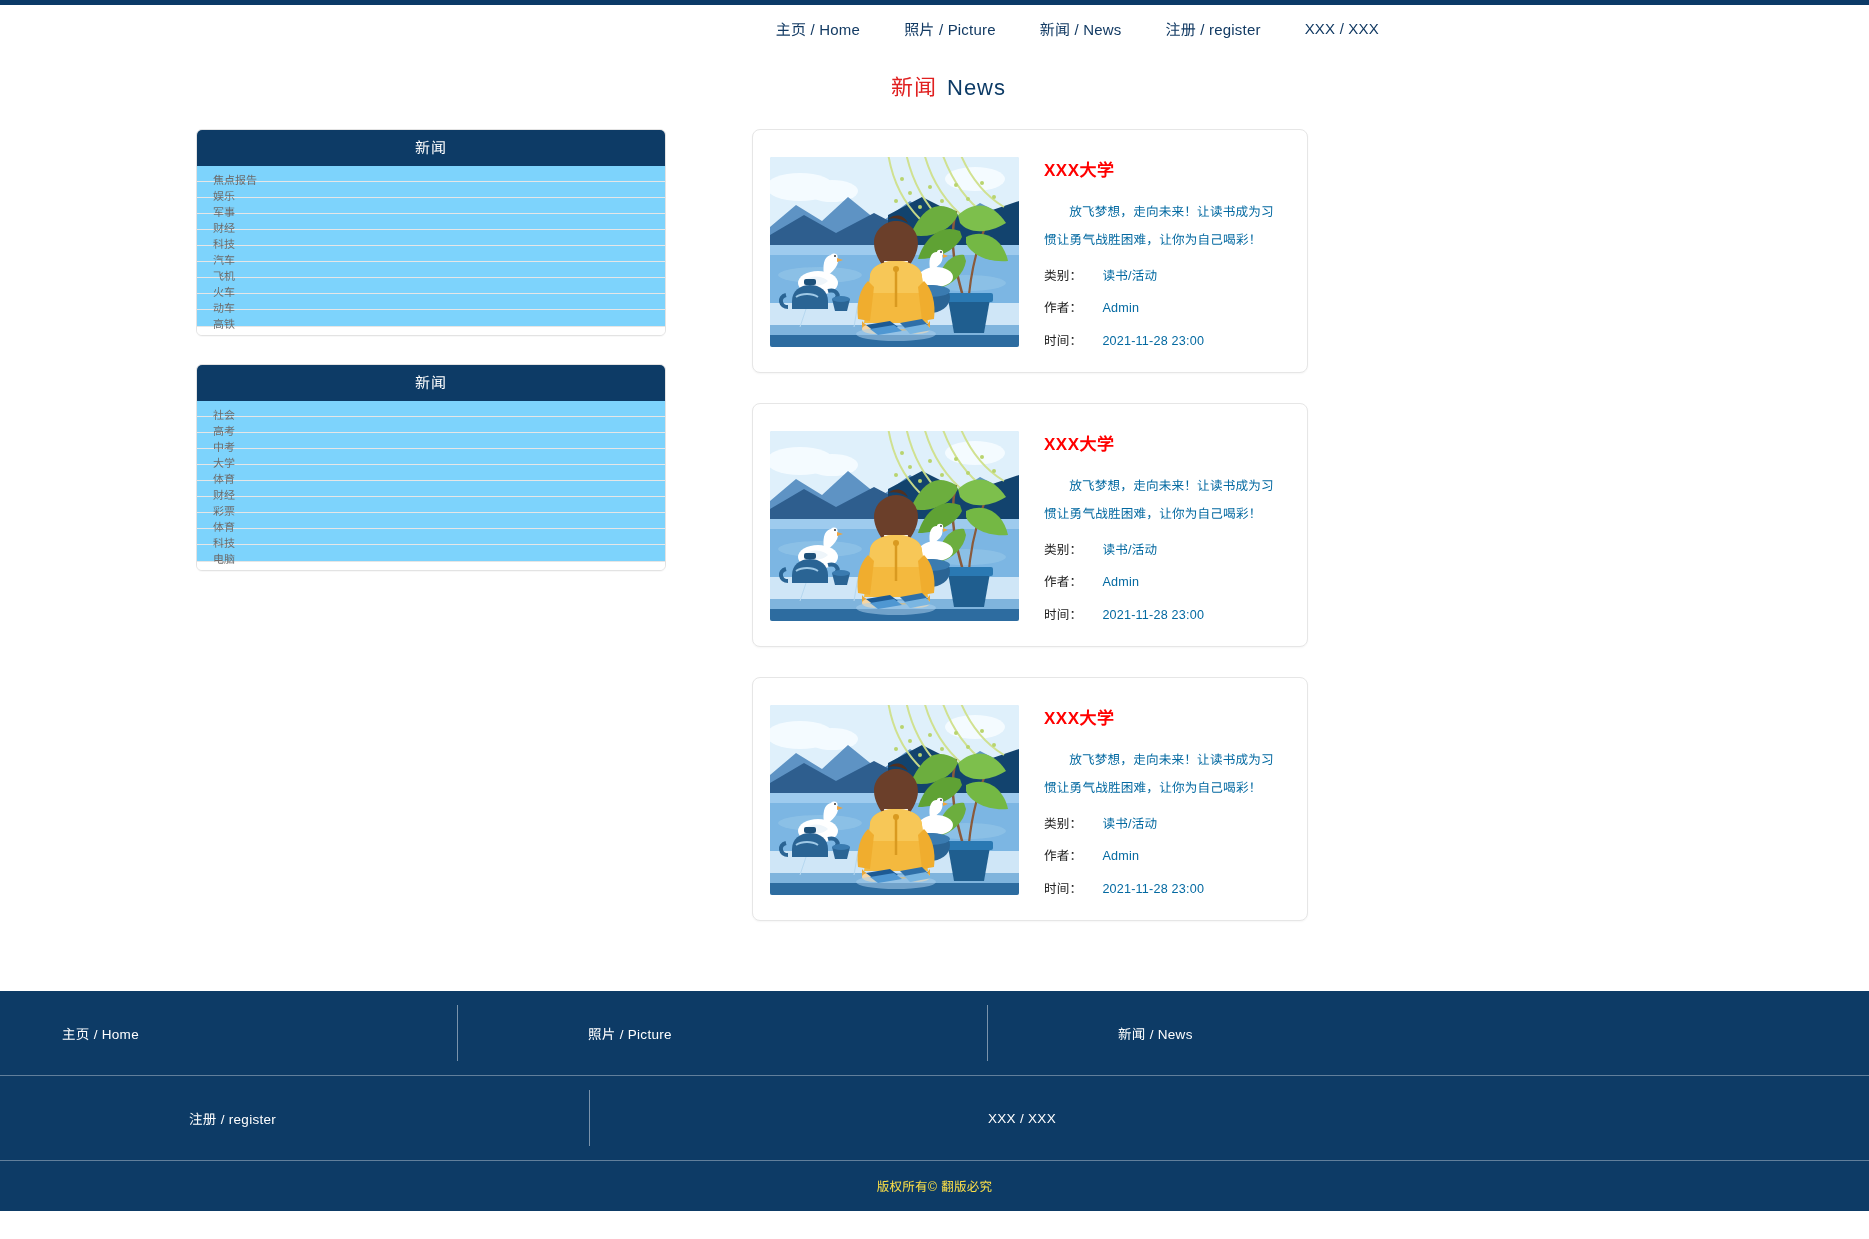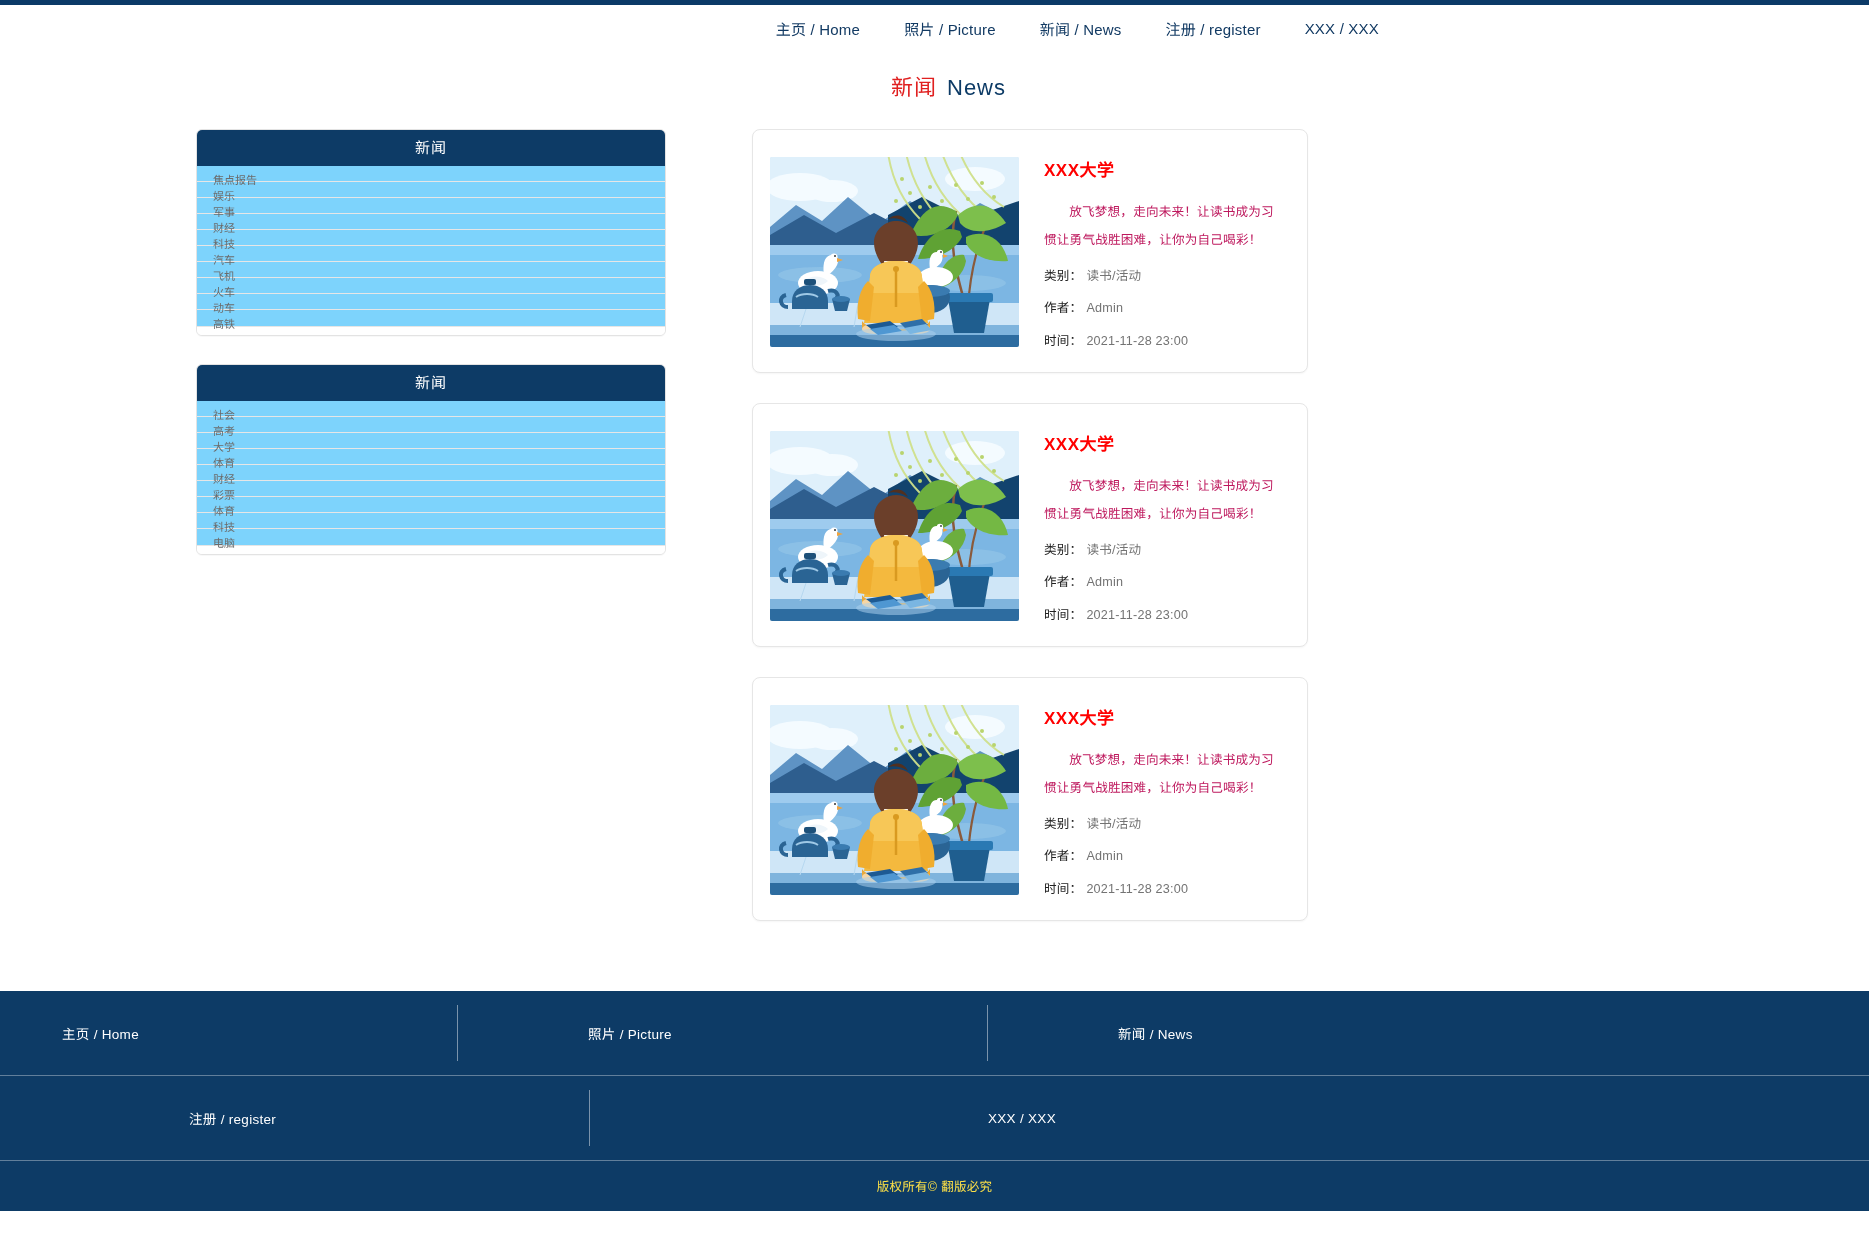--- a/index.html
+++ b/index.html
@@ -148,36 +148,36 @@
   }
   .news-title {
     color: #ff0000;
     font-size: 17px;
     font-weight: bold;
     letter-spacing: .5px;
     margin: 0 0 18px 0;
   }
   .news-desc {
     font-size: 12.6px;
-    color: #be185d;
+    color: #0369a1;
     line-height: 2.15;
     margin: 0 0 14px 0;
     text-indent: 2em;
     letter-spacing: .2px;
   }
   .news-meta {
     font-size: 12.6px;
     color: #3b3b3b;
     margin: 0 0 15px 0;
     line-height: 1.4;
     letter-spacing: .2px;
   }
   .news-meta:last-child { margin-bottom: 0; }
   .meta-label { font-weight: normal; color: #222; }
-  .meta-value { color: #737373; margin-left: 4px; }
+  .meta-value { color: #0369a1; margin-left: 20px; }
 
   
   .footer {
     background: #0d3b66;
     color: #ffffff;
     width: 100%;
   }
   .footer-row {
     display: flex;
     align-items: center;
@@ -263,20 +263,21 @@
           <div class="panel-item">动车</div>
           <div class="panel-item">高铁</div>
         </div>
         <div class="panel-footer"></div>
       </section>
       <section class="panel">
         <div class="panel-head">新闻</div>
         <div class="panel-body">
           <div class="panel-item">社会</div>
           <div class="panel-item">高考</div>
+          <div class="panel-item">中考</div>
           <div class="panel-item">大学</div>
           <div class="panel-item">体育</div>
           <div class="panel-item">财经</div>
           <div class="panel-item">彩票</div>
           <div class="panel-item">体育</div>
           <div class="panel-item">科技</div>
           <div class="panel-item">电脑</div>
         </div>
         <div class="panel-footer"></div>
       </section>

